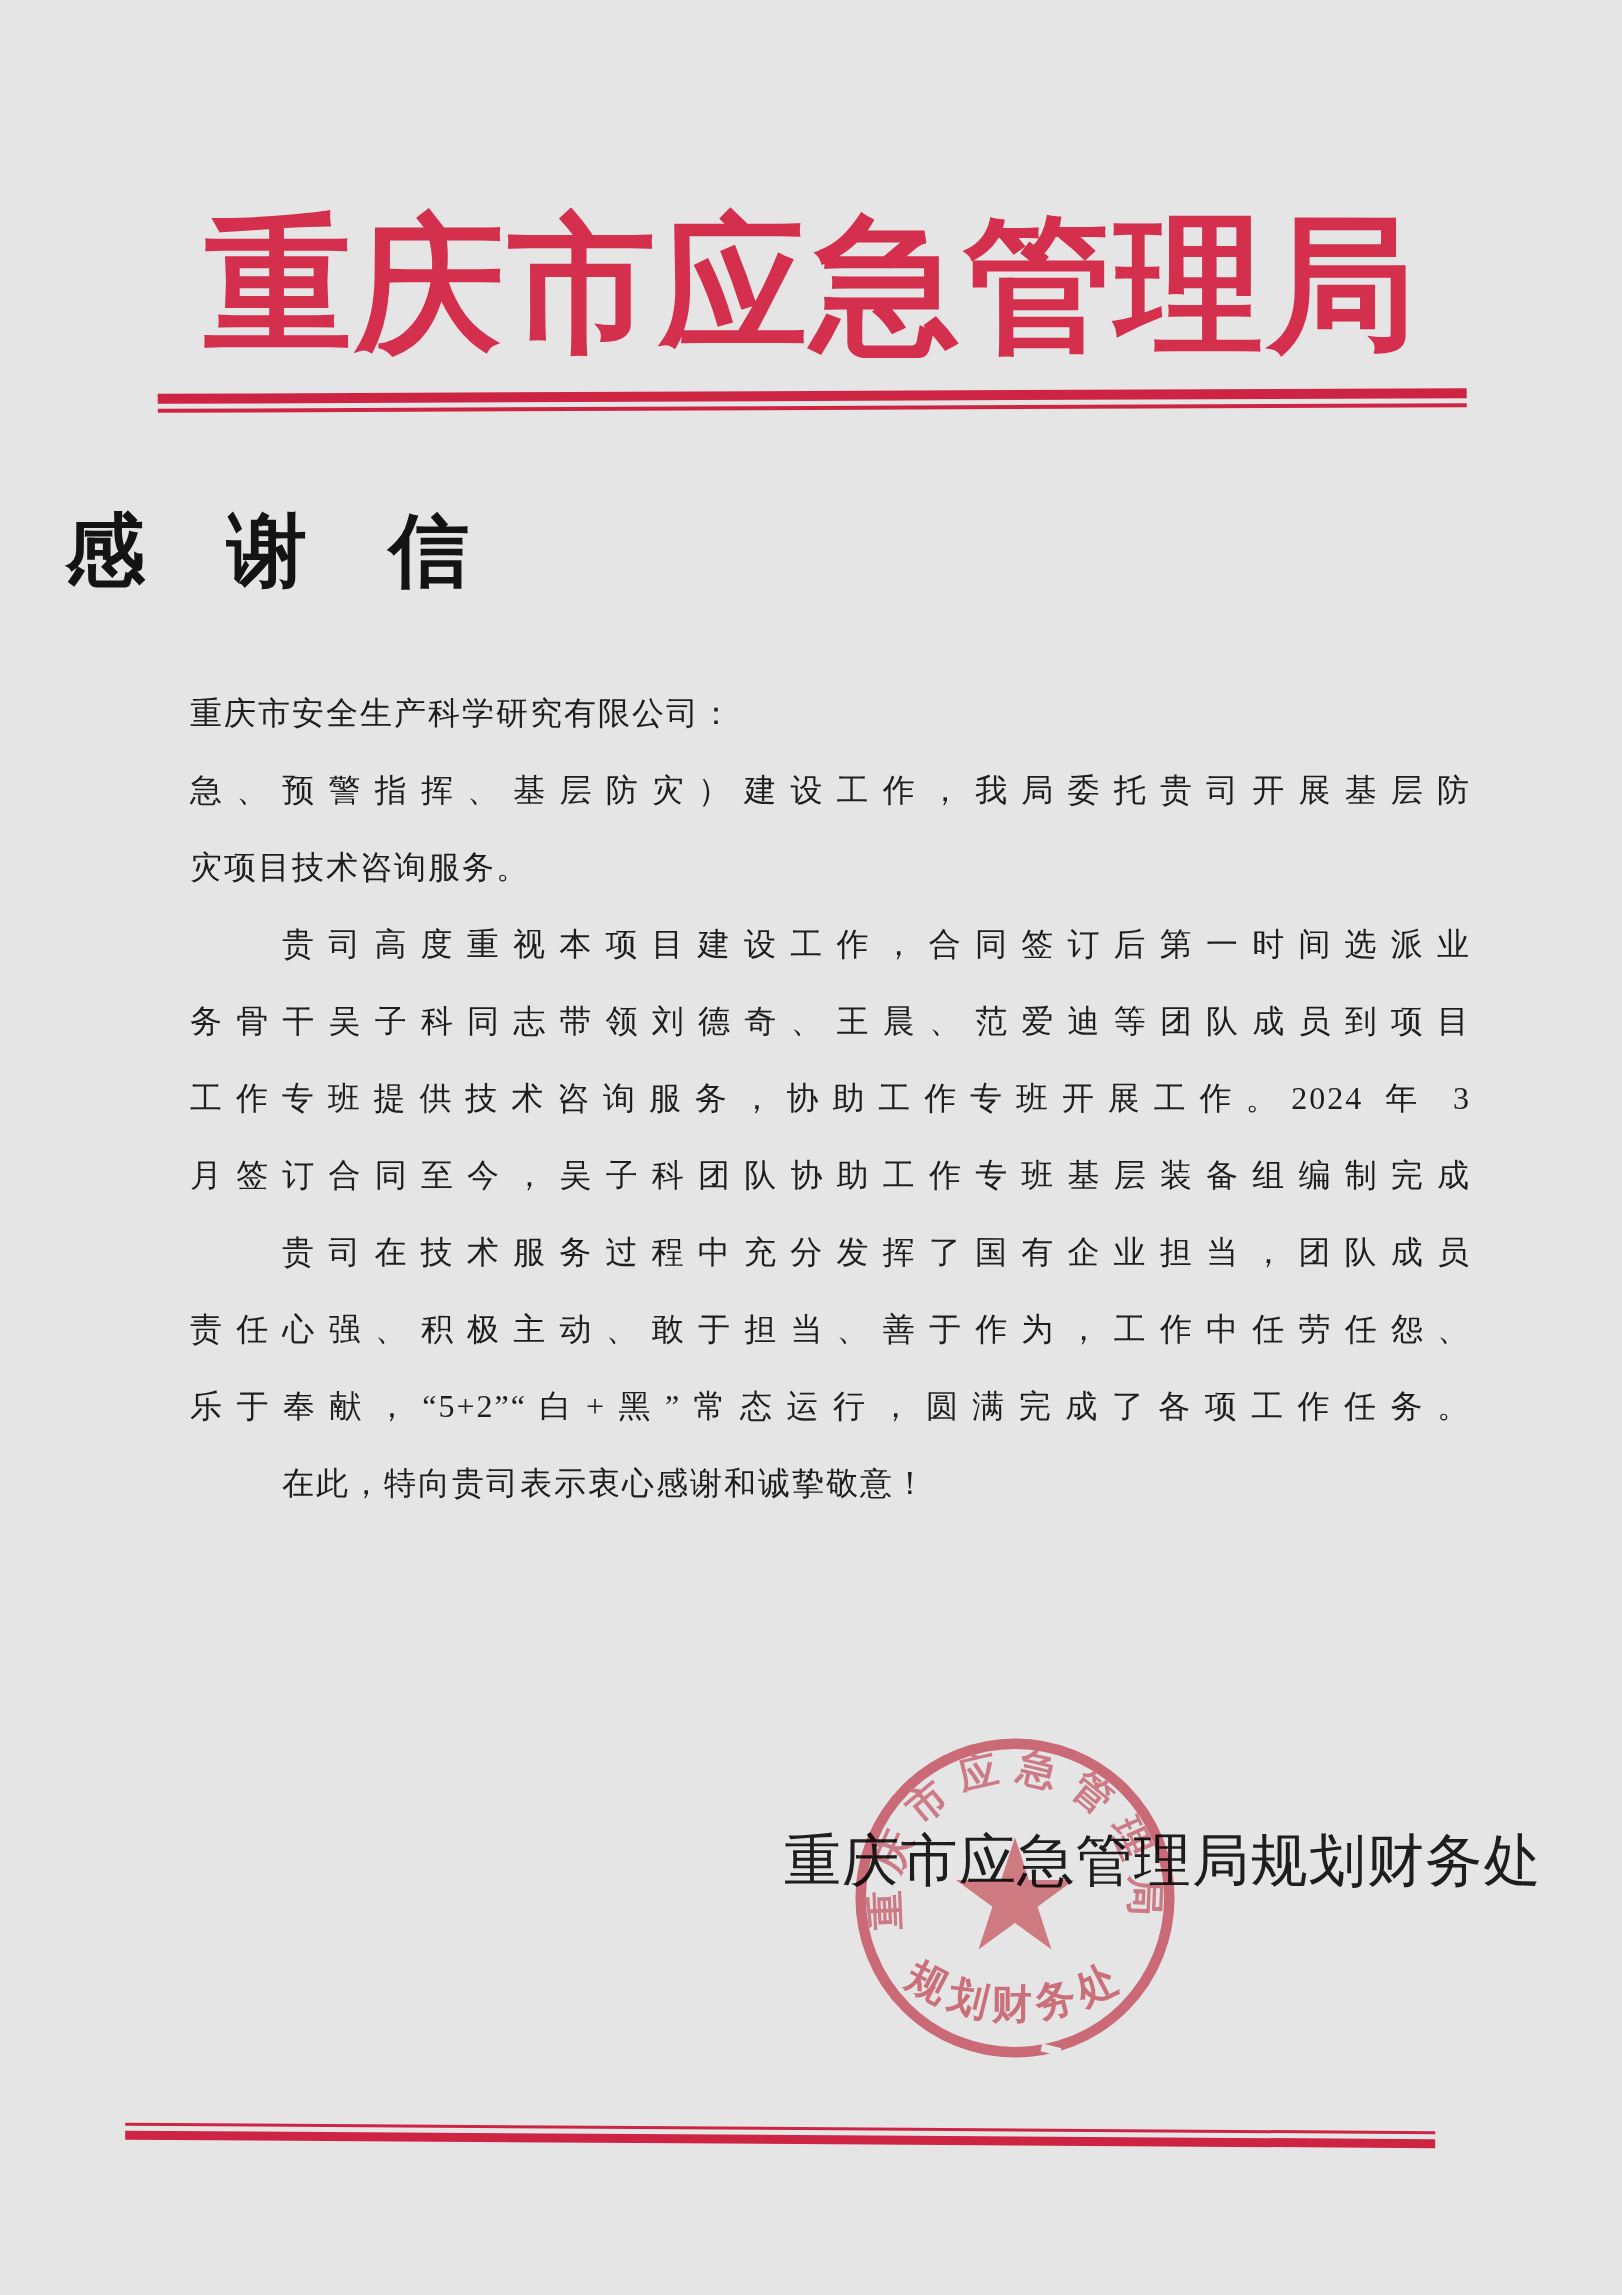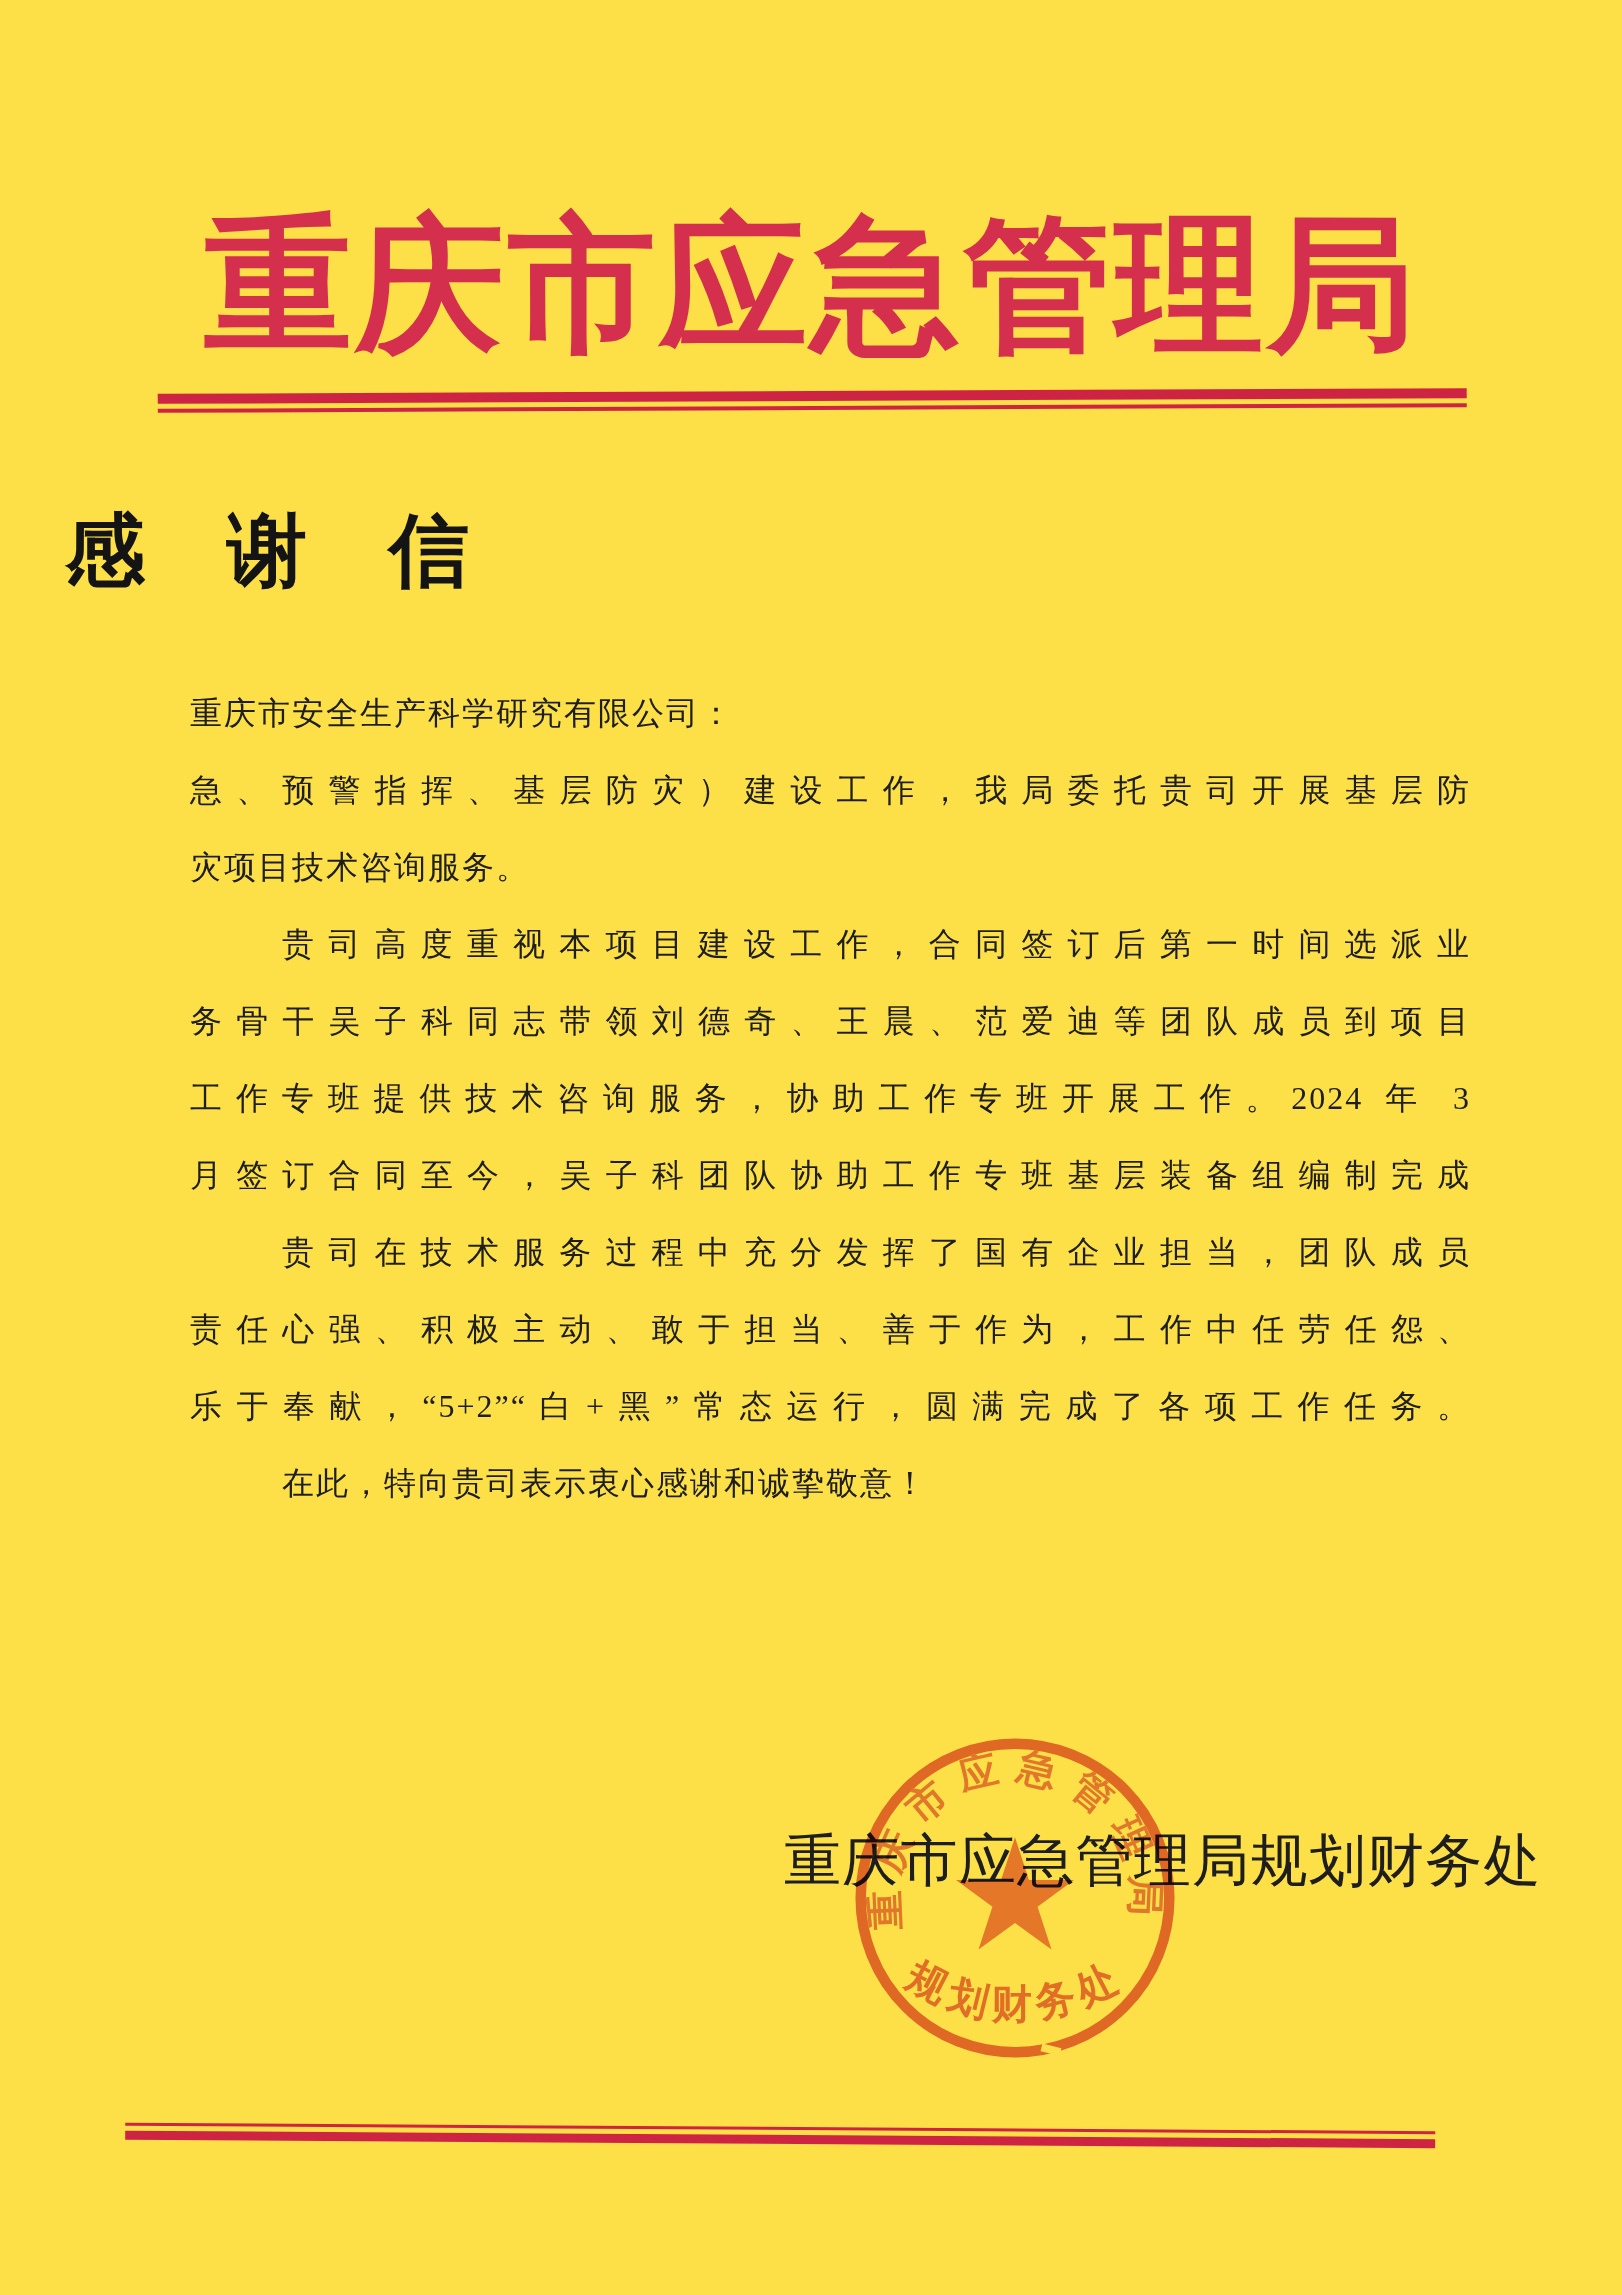--- a/index.html
+++ b/index.html
@@ -10,21 +10,21 @@
     --stamp-star:#e17079;
     --ink:#1e1e1e;
   }
   html,body{margin:0;padding:0;}
   body{
     width:1623px;height:2295px;position:relative;
     background:#fefefe;
     font-family:"Liberation Serif","DejaVu Serif",serif;
     overflow:hidden;
   }
-  .page{position:absolute;inset:0;background:#fde047;}
+  .page{position:absolute;inset:0;background:#e5e5e5;}
 
   
   .org-title{
     position:absolute;left:0;top:208px;width:100%;
     text-align:center;
     font-size:148px;font-weight:700;line-height:157px;
     color:var(--red-head);
     letter-spacing:3.9px;white-space:nowrap;
   }
   .head-rules{position:absolute;left:156px;top:0;width:1309px;transform:rotate(-0.25deg);}

